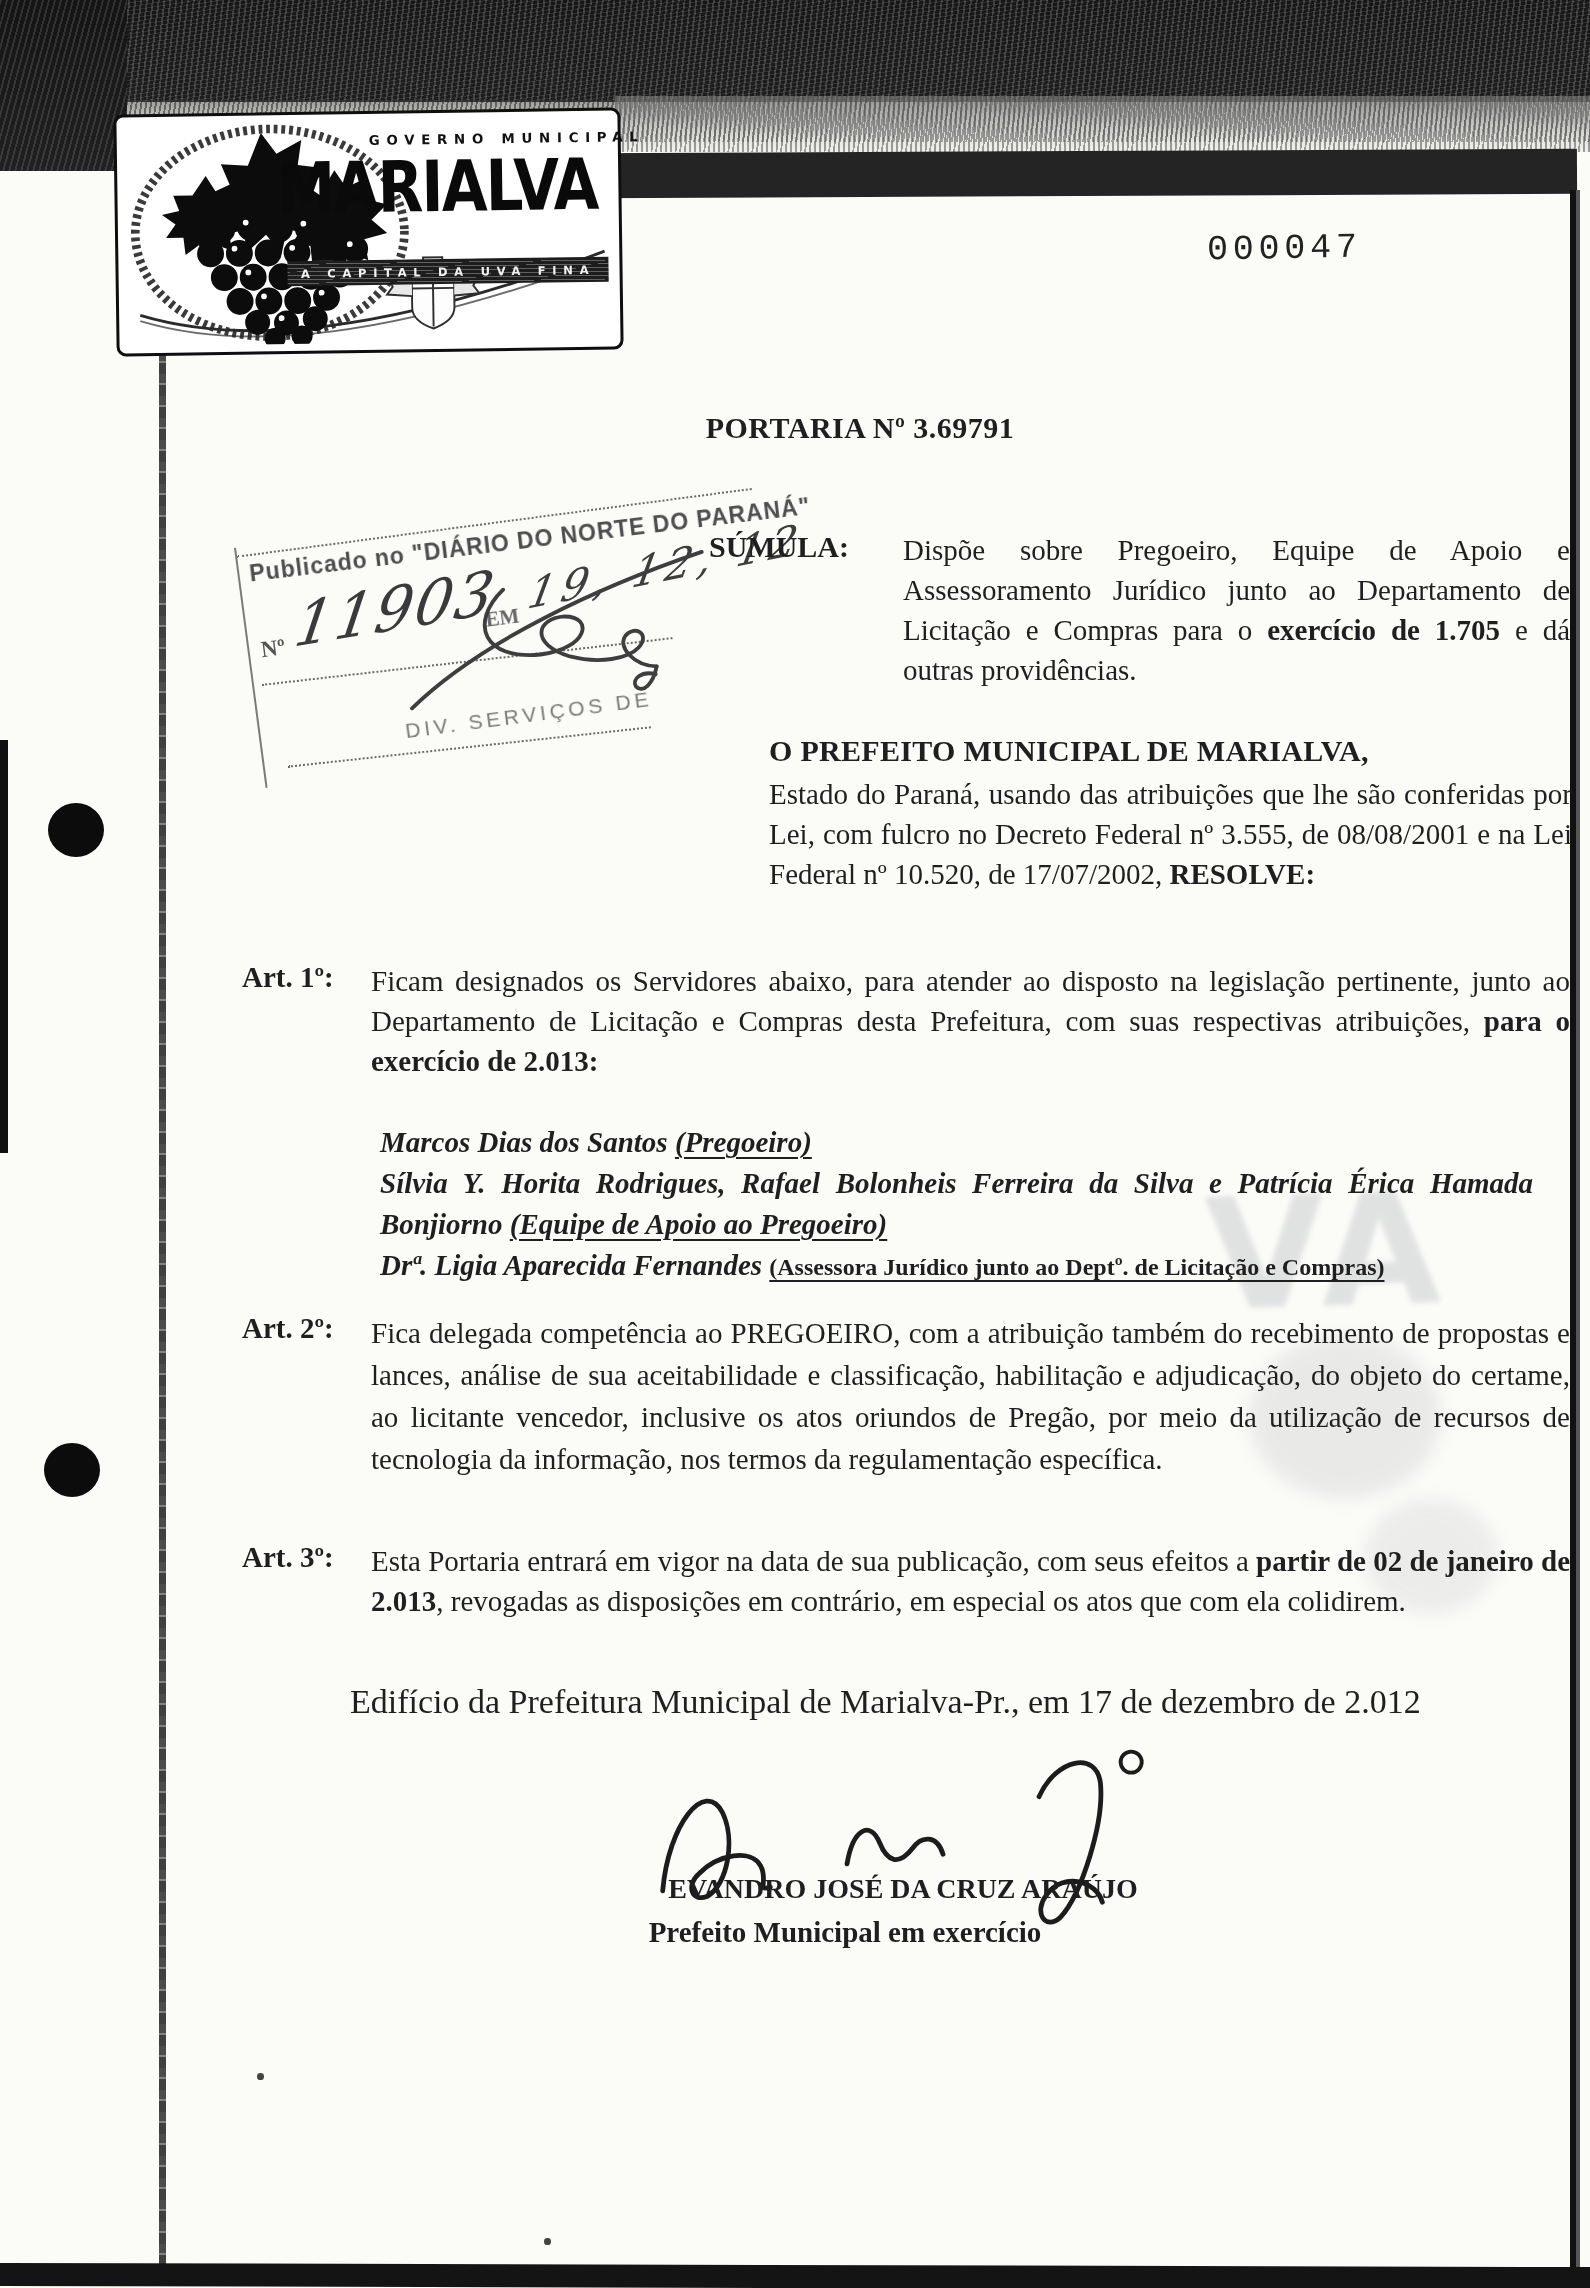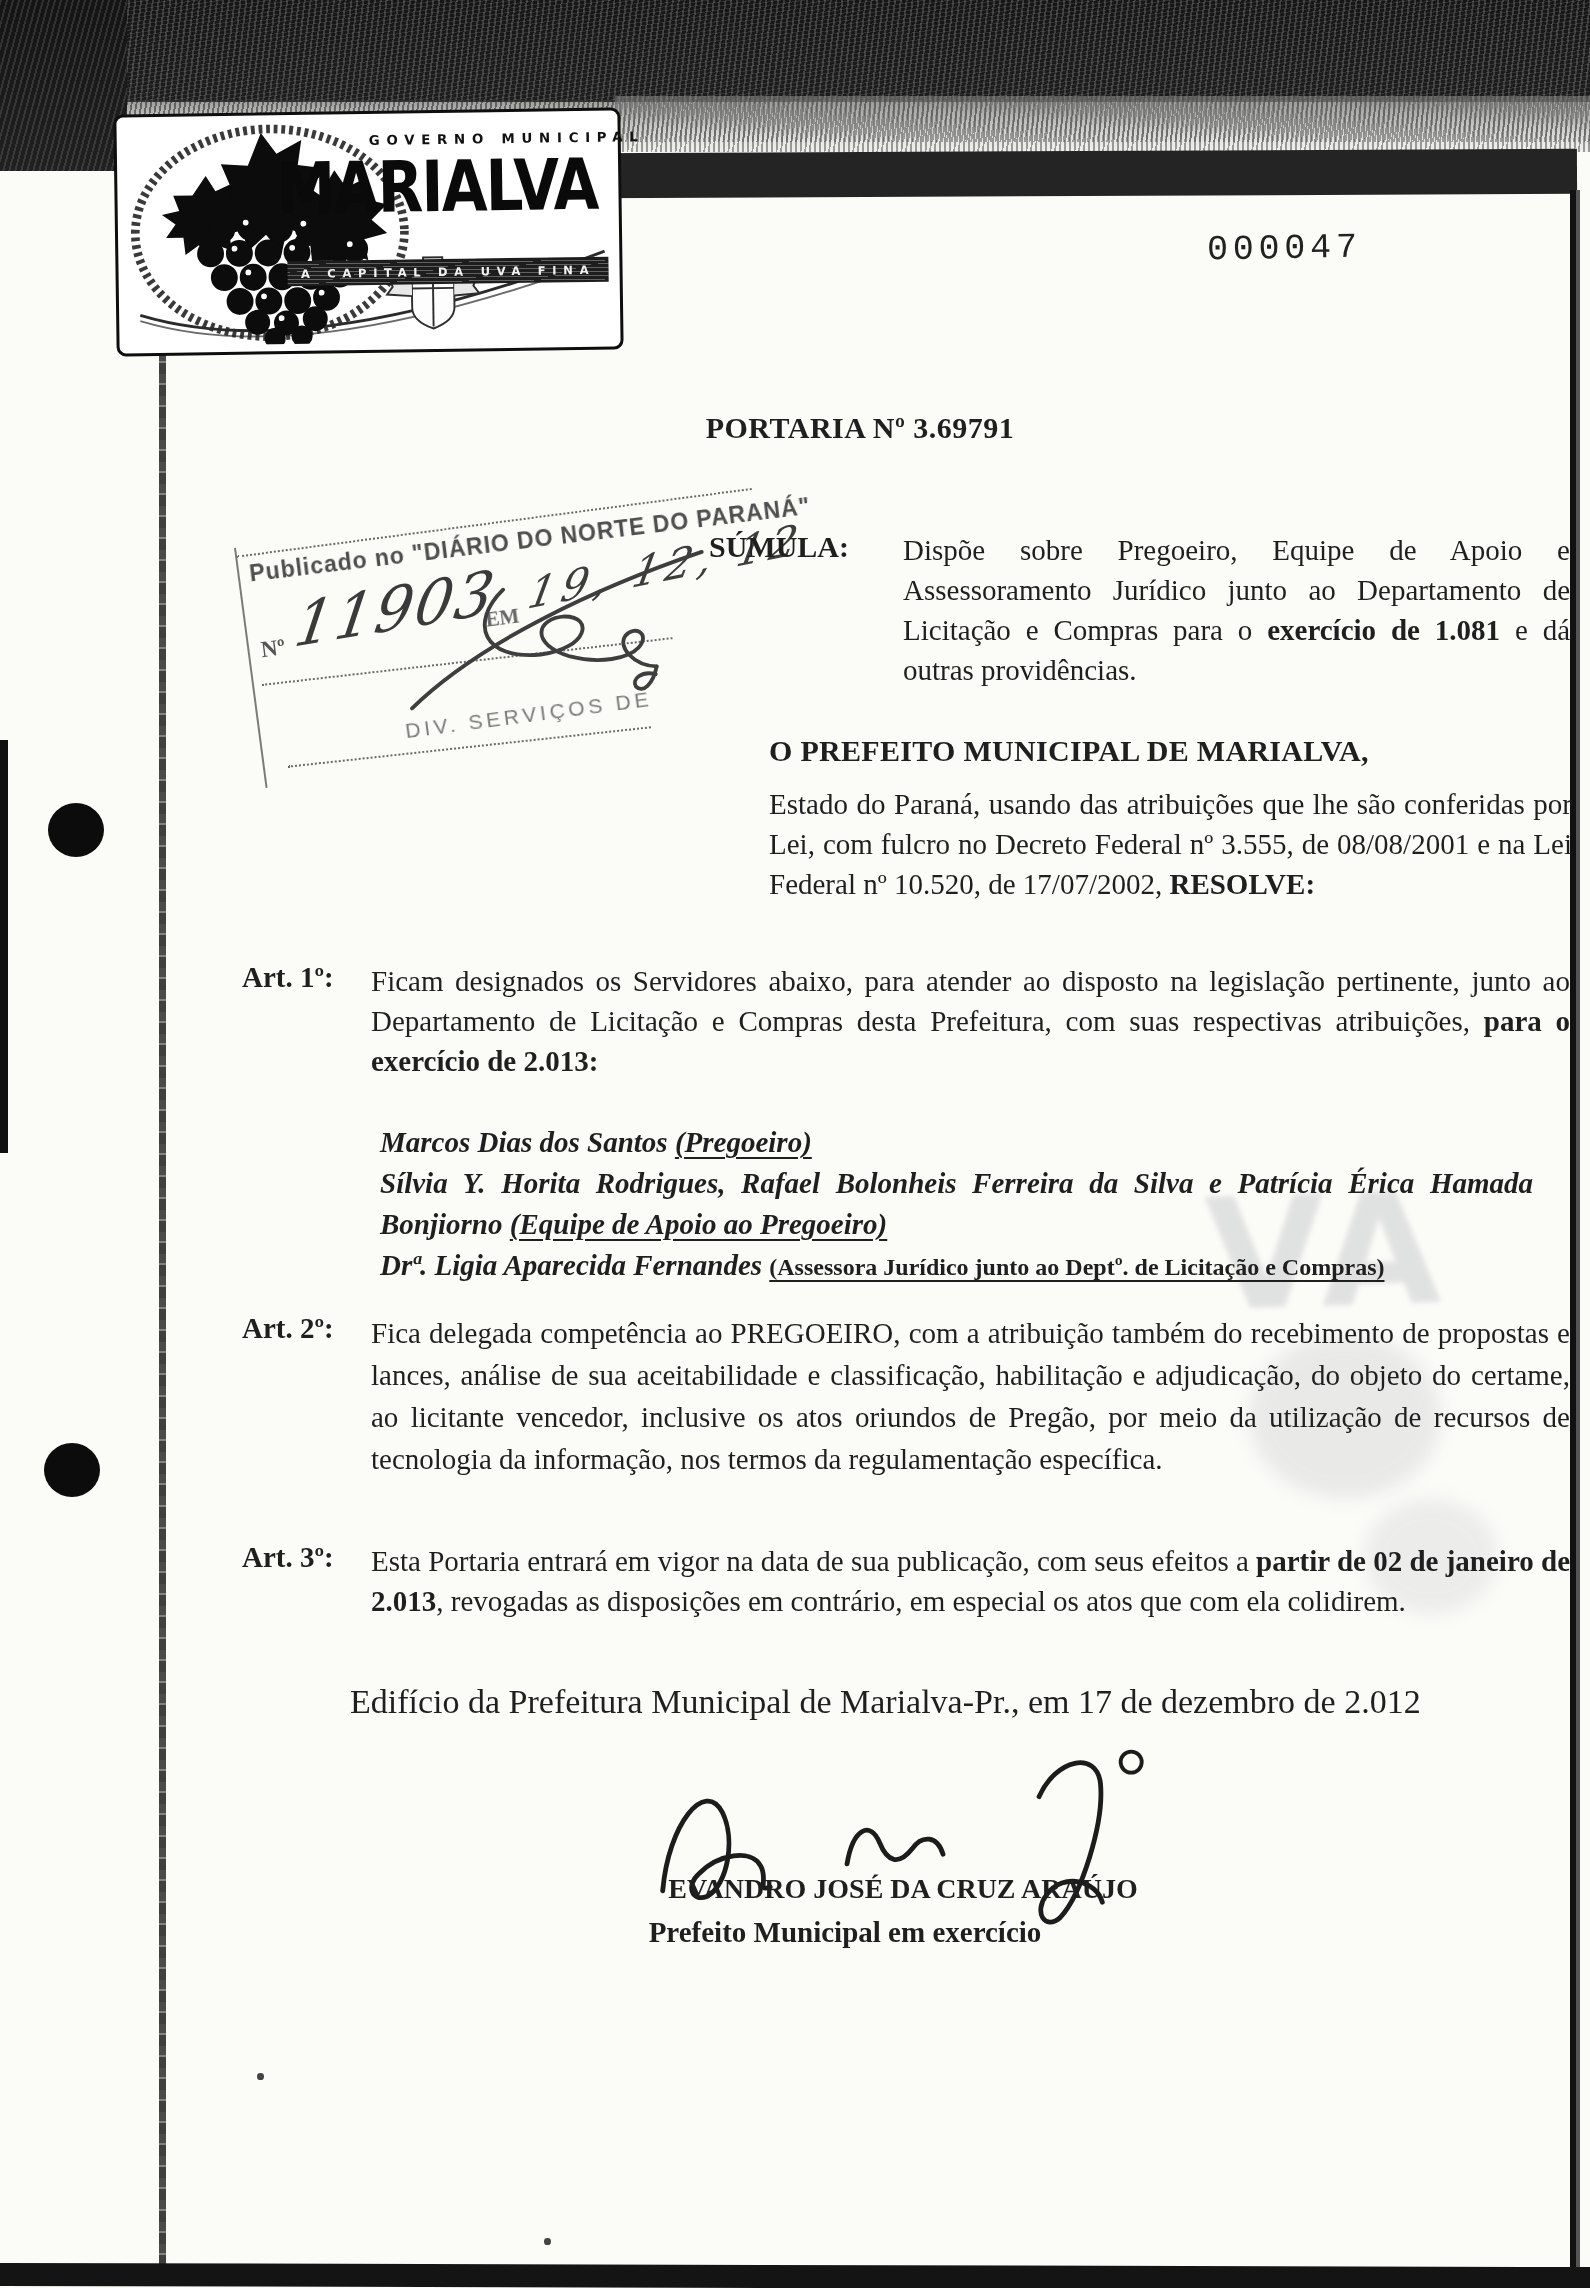--- a/index.html
+++ b/index.html
@@ -104,21 +104,21 @@
   }
   .stamp-l3{
     left:144px;top:192px;font-family:"Liberation Sans",sans-serif;font-size:21px;
     letter-spacing:3.8px;color:#7b7b7b;filter:blur(0.6px);white-space:nowrap;
   }
   
   .ser30{font-size:29px;line-height:40px;}
   .sumula-label{left:709px;top:530px;font-size:30px;font-weight:bold;}
   .sumula-text{left:903px;top:530px;width:667px;text-align:justify;}
   .preamble-head{left:769px;top:734px;font-size:30px;font-weight:bold;letter-spacing:0.3px;white-space:nowrap;}
-  .preamble-body{left:769px;top:774px;width:803px;text-align:justify;margin-top:10px;}
+  .preamble-body{left:769px;top:774px;width:803px;text-align:justify;}
   .art-label{font-size:29px;font-weight:bold;white-space:nowrap;}
   .art-body{width:1199px;text-align:justify;}
   .a1l{left:242px;top:961px;} .a1b{left:371px;top:961px;}
   .a2l{left:242px;top:1312px;} .a2b{left:371px;top:1312px;line-height:42px;}
   .a3l{left:242px;top:1541px;} .a3b{left:371px;top:1541px;}
   .designees{left:380px;top:1122px;width:1153px;font-weight:bold;font-style:italic;
     font-size:29px;line-height:41px;text-align:justify;}
   .designees .u{text-decoration:underline;text-underline-offset:4.8px;text-decoration-thickness:1.9px;}
   .designees .small-role{font-style:normal;font-size:24px;}
   .closing{left:350px;top:1683px;font-size:34px;white-space:nowrap;}
@@ -236,21 +236,21 @@
     <svg class="abs" style="left:144px;top:38px;" width="346" height="173" viewBox="0 0 360 180">
       <path d="M10,150 C90,90 220,50 330,28" fill="none" stroke="#3e3e3e" stroke-width="4" stroke-linecap="round"></path>
       <path d="M120,40 C80,70 90,110 150,112 C200,112 210,80 180,76 C150,74 140,100 180,118 C210,130 240,128 252,118 C266,106 252,94 240,104 C230,114 244,136 268,140" fill="none" stroke="#3e3e3e" stroke-width="4" stroke-linecap="round"></path>
       <path d="M268,140 C262,158 250,166 244,158 C240,150 252,142 266,148" fill="none" stroke="#3e3e3e" stroke-width="4" stroke-linecap="round"></path>
     </svg>
     <div class="abs stamp-l3">DIV. SERVIÇOS DE</div>
     <div class="abs dash" style="left:23px;top:227px;width:365px;transform:rotate(1.3deg);"></div>
   </div>
 
   <div class="abs sumula-label">SÚMULA:</div>
-  <div class="abs sumula-text ser30"><span>Dispõe sobre Pregoeiro, Equipe de Apoio e Assessoramento Jurídico junto ao Departamento de Licitação e Compras para o </span><b>exercício de 1.081</b><span> e dá outras providências.</span></div>
+  <div class="abs sumula-text ser30"><span>Dispõe sobre Pregoeiro, Equipe de Apoio e Assessoramento Jurídico junto ao Departamento de Licitação e Compras para o </span><b>exercício de 1.705</b><span> e dá outras providências.</span></div>
 
   <div class="abs preamble-head">O PREFEITO MUNICIPAL DE MARIALVA,</div>
   <div class="abs preamble-body ser30"><span>Estado do Paraná, usando das atribuições que lhe são conferidas por Lei, com fulcro no Decreto Federal nº 3.555, de 08/08/2001 e na Lei Federal nº 10.520, de 17/07/2002, </span><b>RESOLVE:</b></div>
 
   <div class="abs art-label a1l">Art. 1º:</div>
   <div class="abs art-body ser30 a1b"><span>Ficam designados os Servidores abaixo, para atender ao disposto na legislação pertinente, junto ao Departamento de Licitação e Compras desta Prefeitura, com suas respectivas atribuições, </span><b>para o exercício de 2.013</b><b>:</b></div>
 
   <div class="abs designees">
     <div><span>Marcos Dias dos Santos </span><span class="u">(Pregoeiro)</span></div>
     <div><span>Sílvia Y. Horita Rodrigues, Rafael Bolonheis Ferreira da Silva e Patrícia Érica Hamada Bonjiorno </span><span class="u">(Equipe de Apoio ao Pregoeiro)</span></div>

